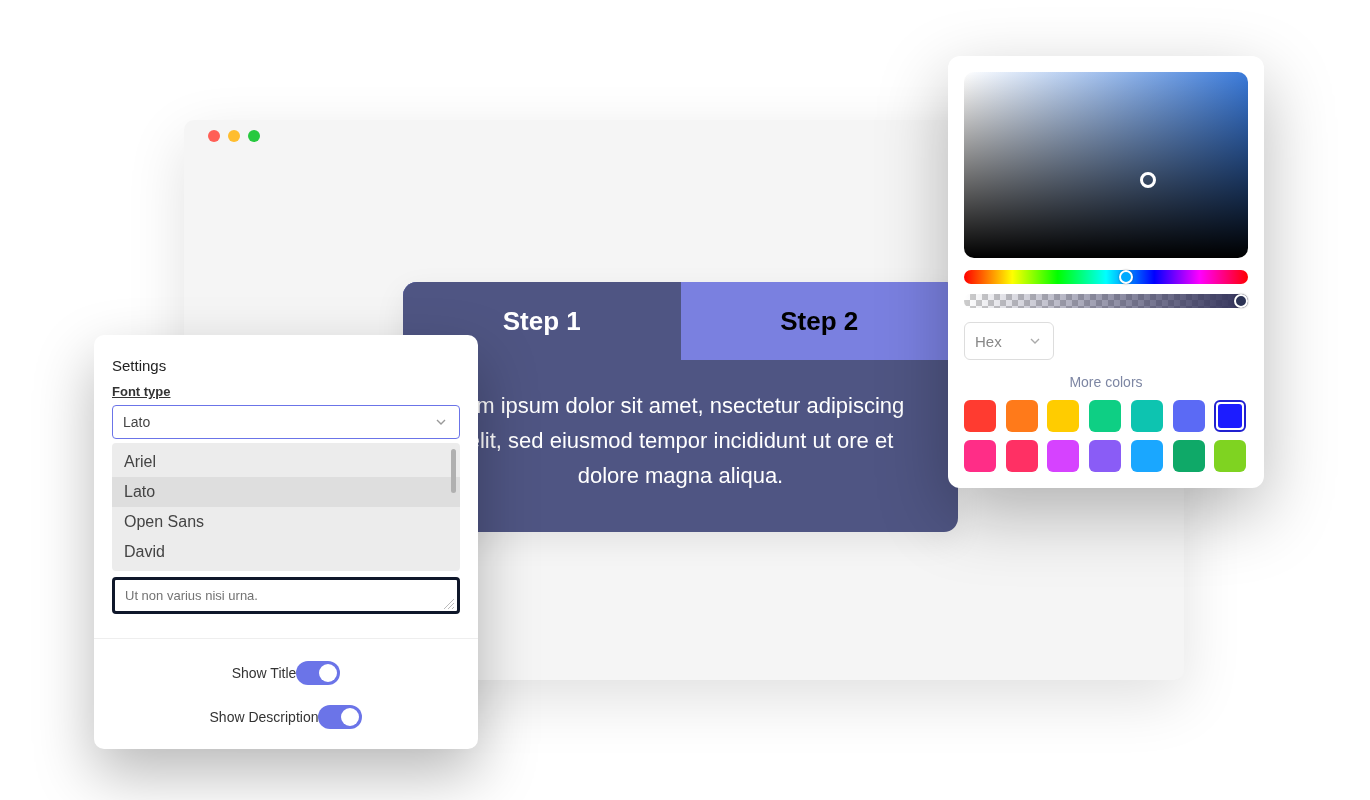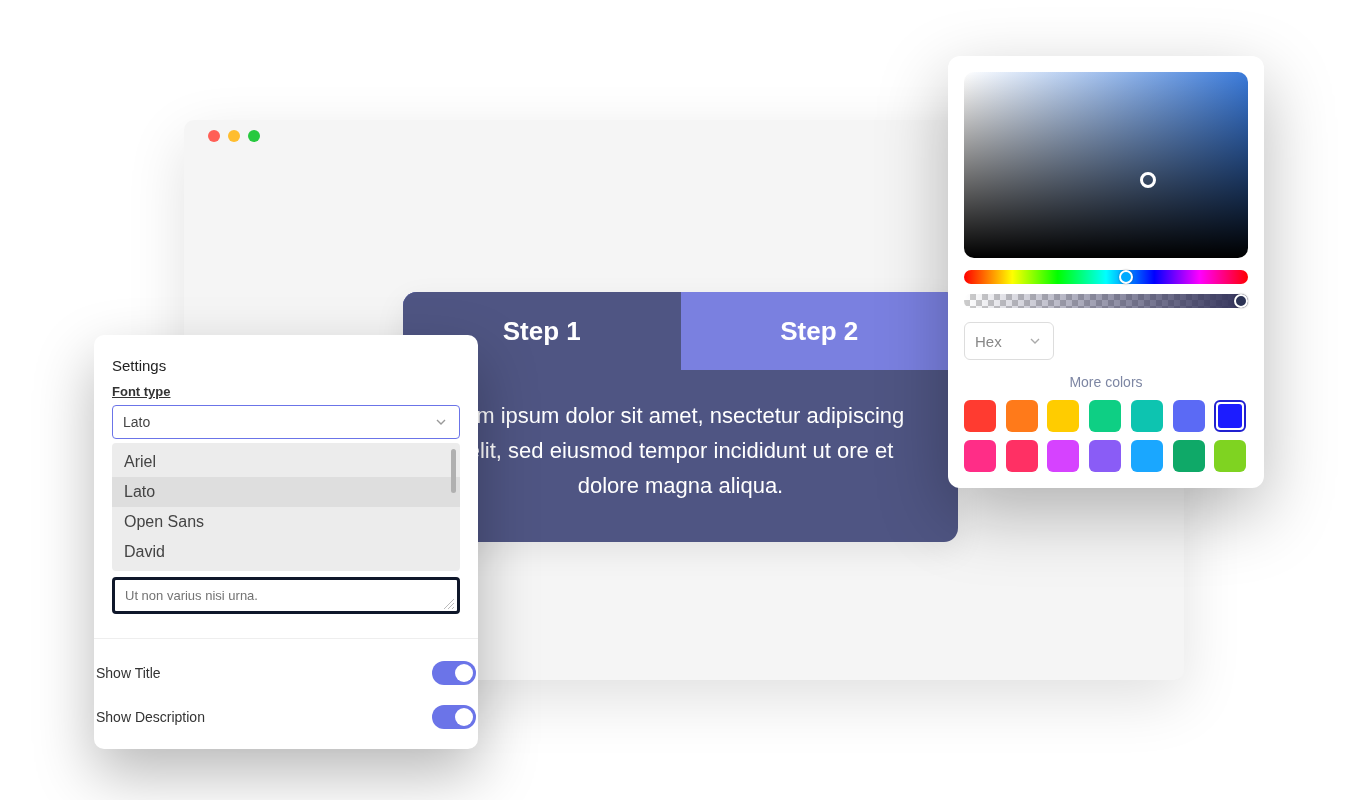--- a/index.html
+++ b/index.html
@@ -7,42 +7,42 @@
 
 
 .browser { position: absolute; left: 184px; top: 120px; width: 1000px; height: 560px; background: #f5f5f5; border-radius: 10px; box-shadow: 0 20px 60px rgba(0,0,0,0.12); }
 .titlebar { height: 32px; display: flex; align-items: center; padding-left: 24px; gap: 8px; }
 .tl-dot { width: 12px; height: 12px; border-radius: 50%; }
 .tl-red { background: #ff5f56; }
 .tl-yellow { background: #ffbd2e; }
 .tl-green { background: #27c93f; }
 
 
-.step-widget { position: absolute; left: 219px; top: 172px; width: 555px; border-radius: 14px; overflow: hidden; background: #4f5583; box-shadow: 0 10px 30px rgba(0,0,0,0.08); }
+.step-widget { position: absolute; left: 219px; top: 162px; width: 555px; border-radius: 14px; overflow: hidden; background: #4f5583; box-shadow: 0 10px 30px rgba(0,0,0,0.08); }
 .step-tabs { display: flex; height: 78px; background: #7a80e0; }
 .step-tab { flex: 1; display: flex; align-items: center; justify-content: center; font-size: 26px; font-weight: 700; cursor: pointer; }
 .step-tab.active { background: #4f5583; color: #fff; }
-.step-tab.inactive { color: #ffffff; }
+.step-tab.inactive { color: #000000; }
 .step-body { padding: 28px 40px 38px; text-align: center; color: #fff; font-size: 22px; line-height: 1.6; }
 
 
 .settings { position: absolute; left: 94px; top: 335px; width: 384px; background: #fff; border-radius: 10px; box-shadow: 0 25px 60px rgba(0,0,0,0.28); padding-bottom: 10px; }
 .settings-title { font-size: 15px; font-weight: 500; padding: 22px 18px 10px; color: #222; }
 .settings-section { padding: 0 18px 12px; }
 .field-label { font-size: 13px; font-weight: 600; color: #333; margin-bottom: 6px; text-decoration: underline; }
 .select-input { border: 1.5px solid #6b74e8; border-radius: 4px; height: 34px; display: flex; align-items: center; padding: 0 10px; justify-content: space-between; color: #444; font-size: 14px; cursor: pointer; }
 .chevron { width: 16px; height: 16px; }
 .dropdown { margin-top: 4px; background: #ececec; border-radius: 4px; padding: 4px 0; position: relative; }
 .dropdown-item { padding: 6px 12px; font-size: 16px; color: #444; cursor: pointer; }
 .dropdown-item.selected { background: #dedede; }
 .dropdown-scroll { position: absolute; right: 4px; top: 6px; width: 5px; height: 44px; background: #b0b0b0; border-radius: 3px; }
 .textarea-box { margin-top: 6px; border: 3px solid #0f172a; border-radius: 4px; padding: 8px 10px; font-size: 13px; color: #737373; min-height: 28px; position: relative; }
 .resize-handle { position: absolute; right: 3px; bottom: 2px; width: 10px; height: 10px; }
 .divider { height: 1px; background: #eee; margin: 12px 0; }
-.toggle-row { display: flex; align-items: center; justify-content: space-between; padding: 10px 2px; }
+.toggle-row { display: flex; align-items: center; justify-content: center; padding: 10px 12px; }
 .toggle-label { font-size: 14px; color: #333; }
 .toggle { width: 44px; height: 24px; background: #6b74e8; border-radius: 12px; position: relative; cursor: pointer; }
 .toggle-knob { position: absolute; width: 18px; height: 18px; background: #fff; border-radius: 50%; top: 3px; right: 3px; }
 
 
 .colorpicker { position: absolute; right: 106px; top: 56px; width: 316px; background: #fff; border-radius: 12px; padding: 16px; box-shadow: 0 25px 70px rgba(0,0,0,0.28); }
 .sat-area { width: 100%; height: 186px; border-radius: 10px; position: relative; background: linear-gradient(to bottom, rgba(0,0,0,0) 0%, #000 100%), linear-gradient(to right, #fff 0%, #3a7ada 100%); cursor: crosshair; }
 .sat-handle { position: absolute; width: 16px; height: 16px; border: 3px solid #fff; border-radius: 50%; right: 100px; top: 108px; transform: translate(50%, -50%); }
 .hue-slider { margin-top: 12px; height: 14px; border-radius: 7px; position: relative; background: linear-gradient(to right, #ff0000 0%, #ffff00 17%, #00ff00 33%, #00ffff 50%, #0000ff 67%, #ff00ff 83%, #ff0000 100%); cursor: pointer; }
 .hue-handle { position: absolute; width: 14px; height: 14px; border: 2px solid #fff; background: #0af; border-radius: 50%; top: 0; left: 57%; transform: translateX(-50%); box-shadow: 0 0 2px rgba(0,0,0,0.4); }

